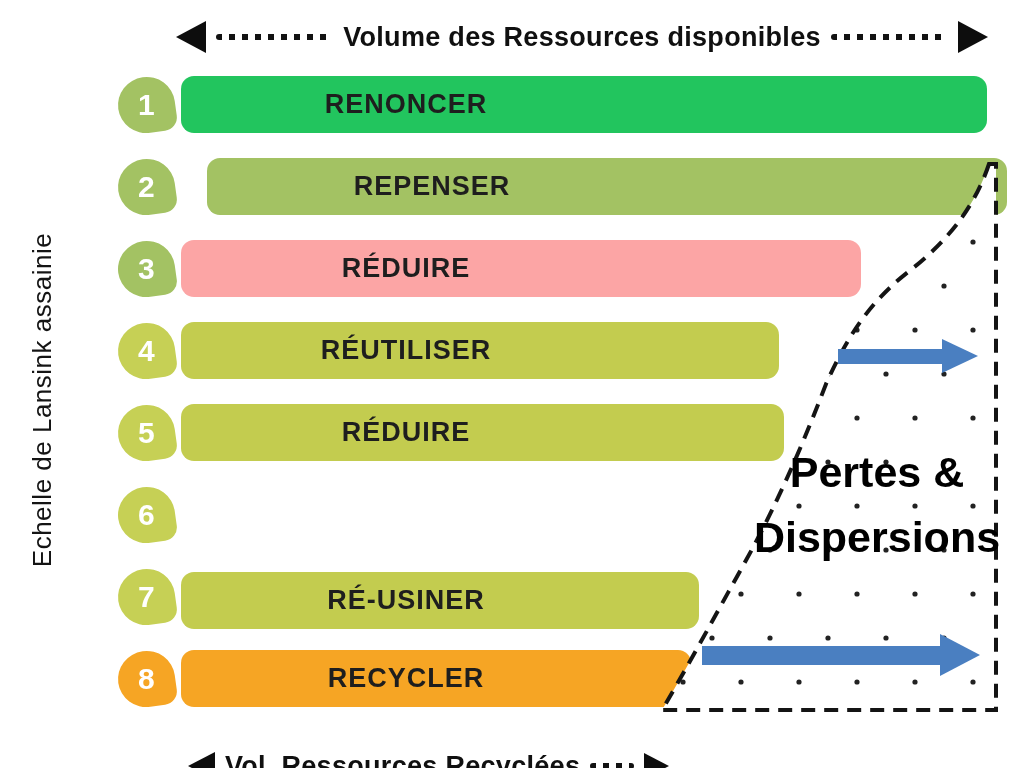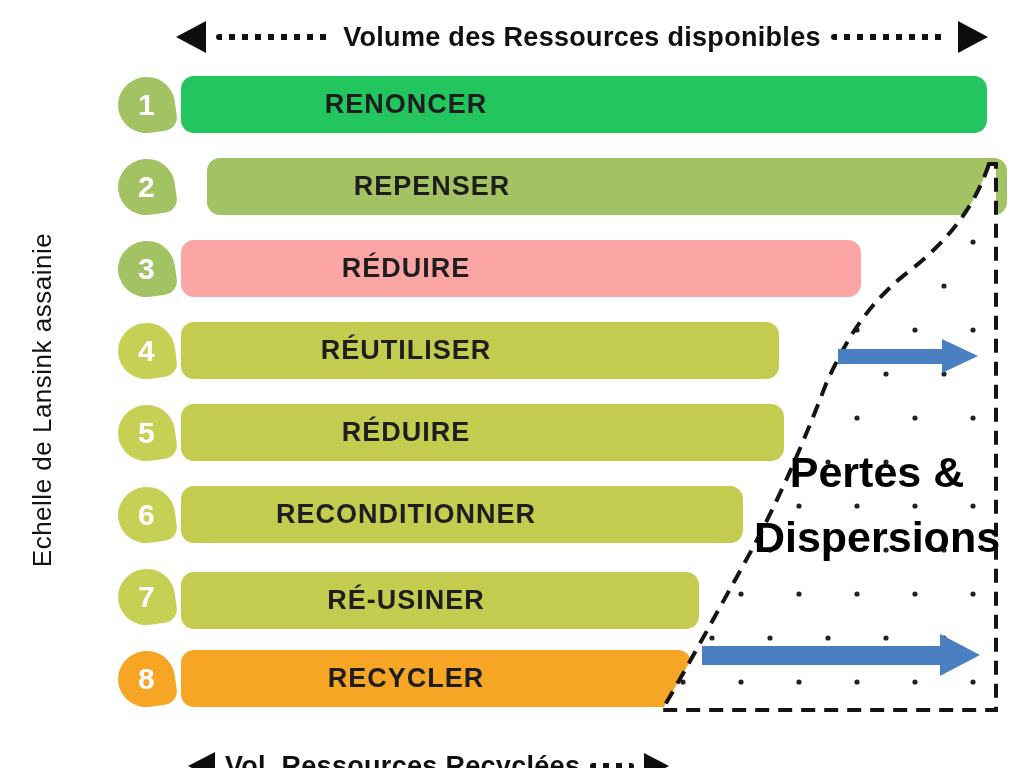--- a/index.html
+++ b/index.html
@@ -145,23 +145,20 @@
       </div>
       <div class="bar" style="background: rgb(195, 204, 79); width: 603px;">
         <span>RÉDUIRE</span>
       </div>
     </div>
 
     <div class="step-row">
       <div class="badge" style="background: rgb(198, 208, 85);">
         <b>6</b>
       </div>
-      <div class="bar" style="background: rgb(195, 204, 79); width: 562px;">
-        <span>RECONDITIONNER</span>
-      </div>
     </div>
 
     <div class="step-row">
       <div class="badge" style="background: rgb(198, 208, 85);">
         <b>7</b>
       </div>
       <div class="bar" style="background: rgb(195, 204, 79); width: 518px; margin-top: 8px;">
         <span>RÉ-USINER</span>
       </div>
     </div>

